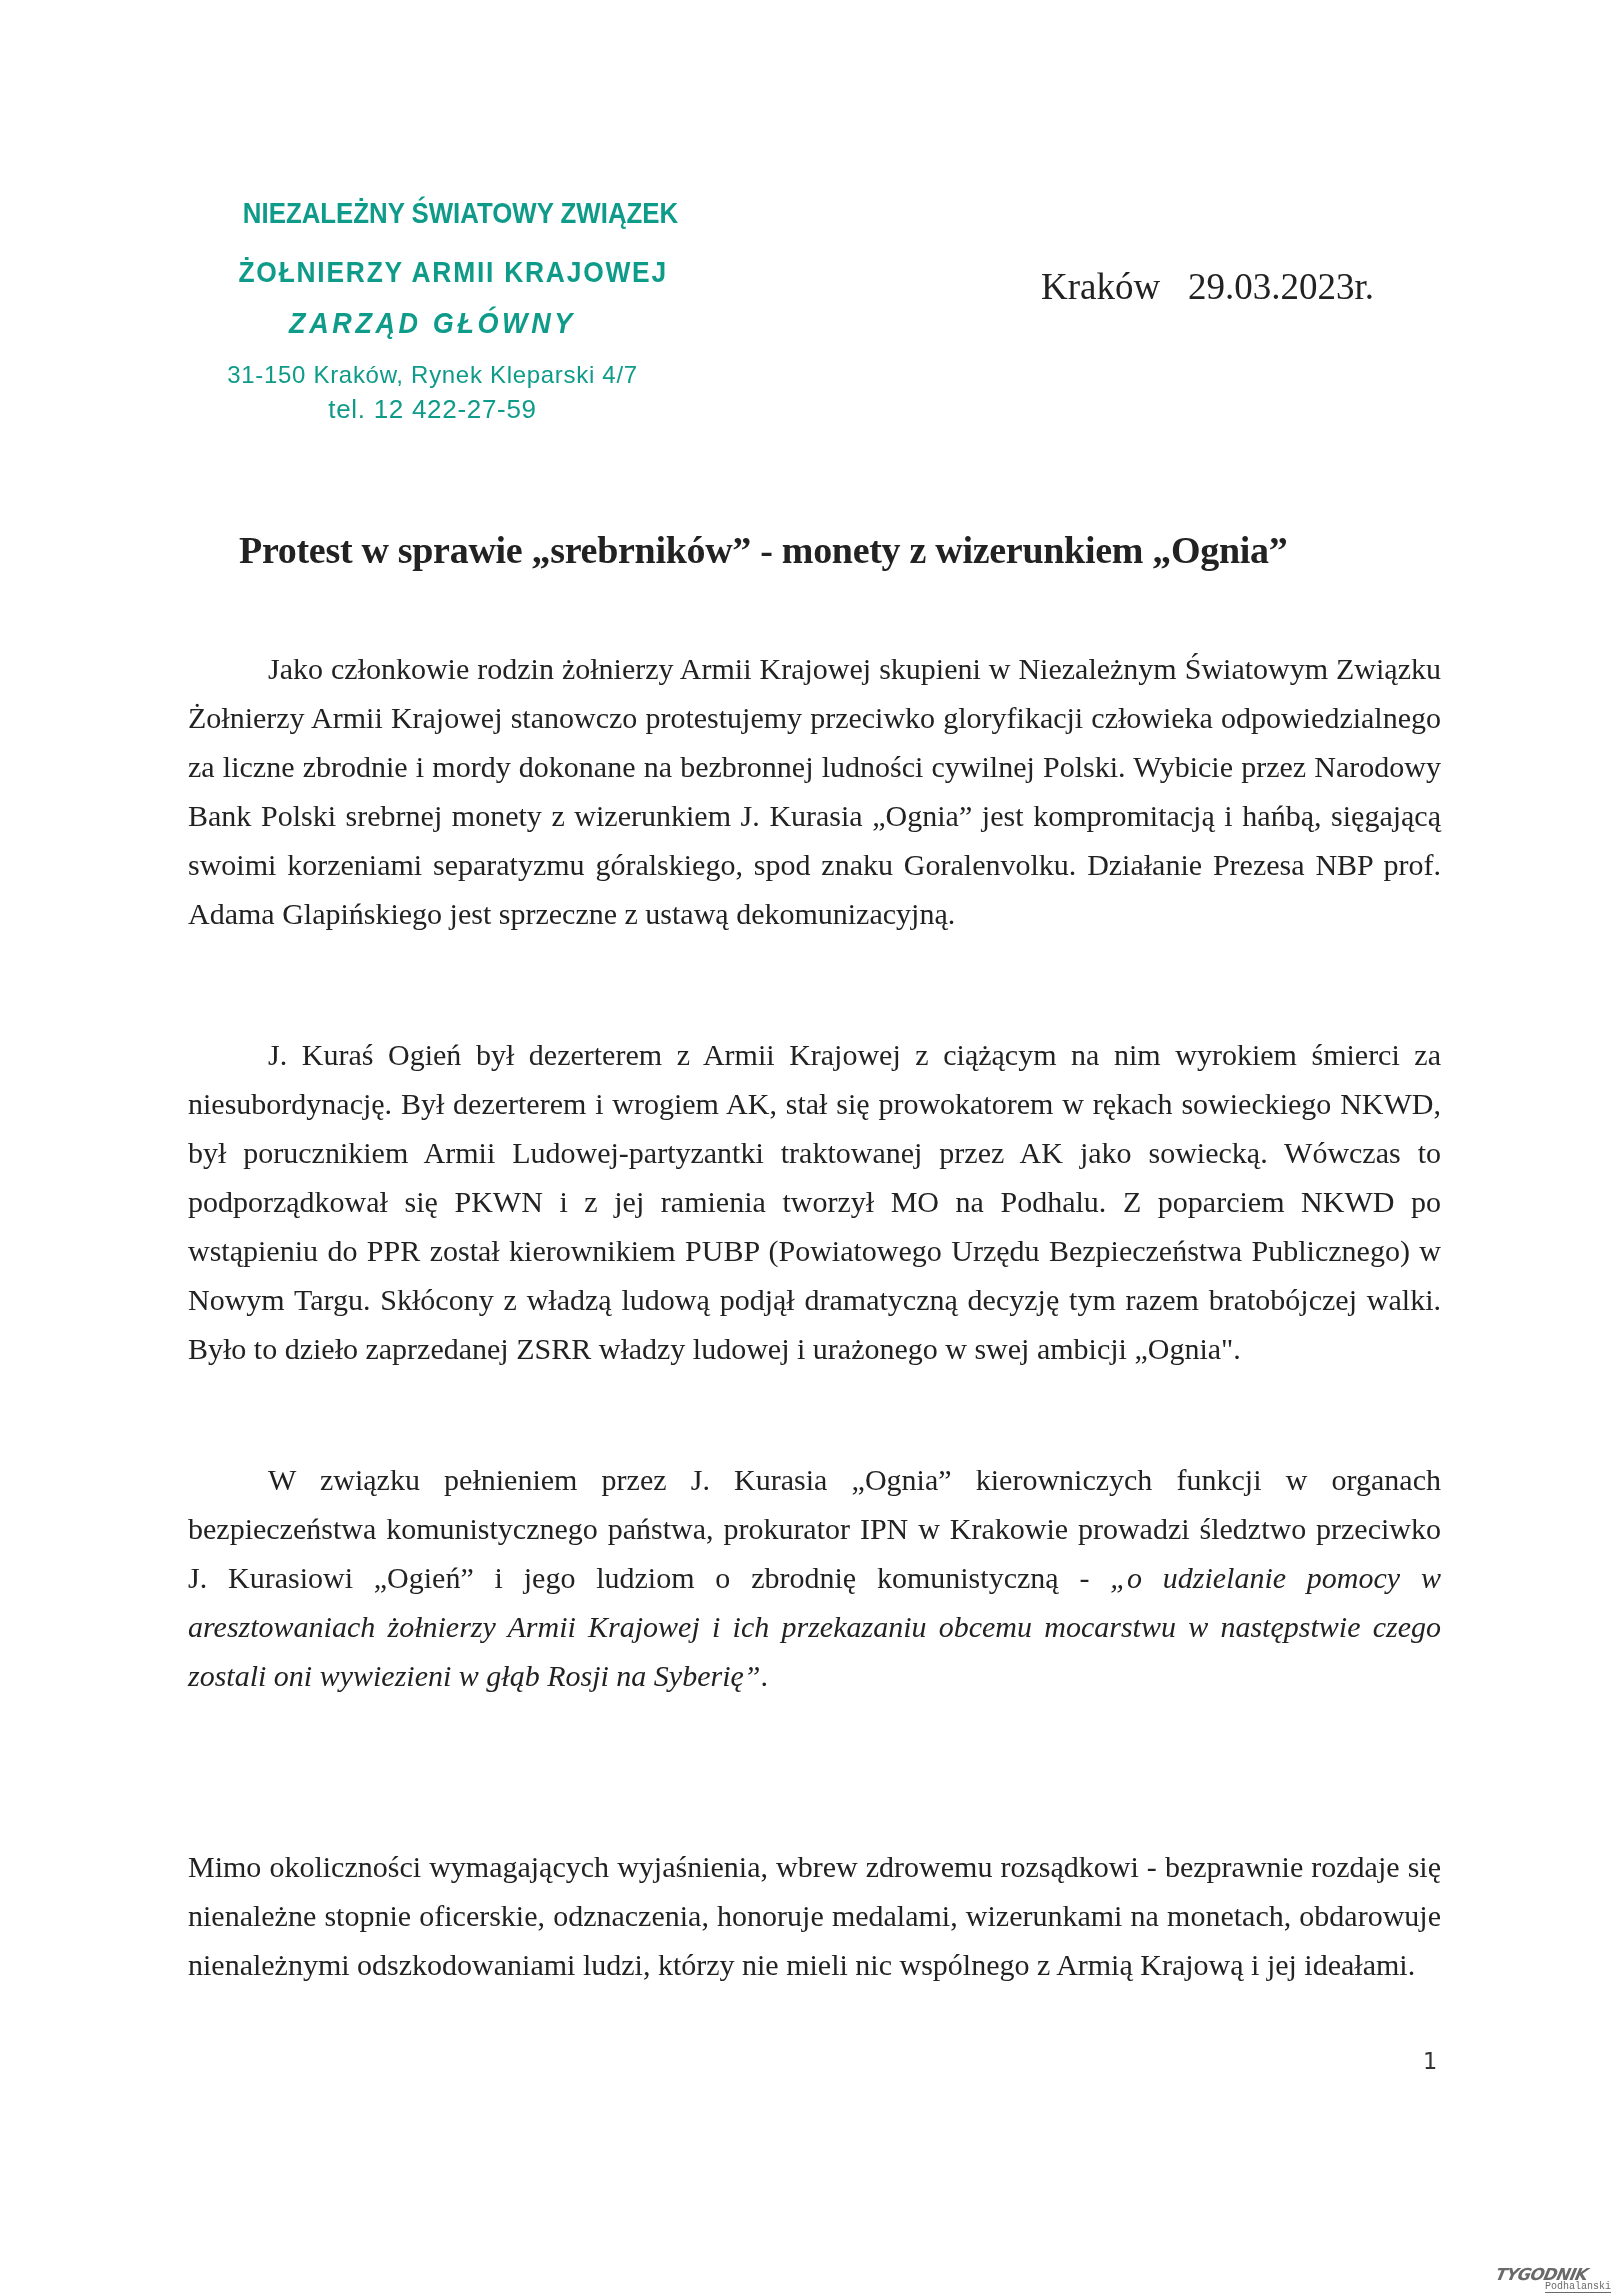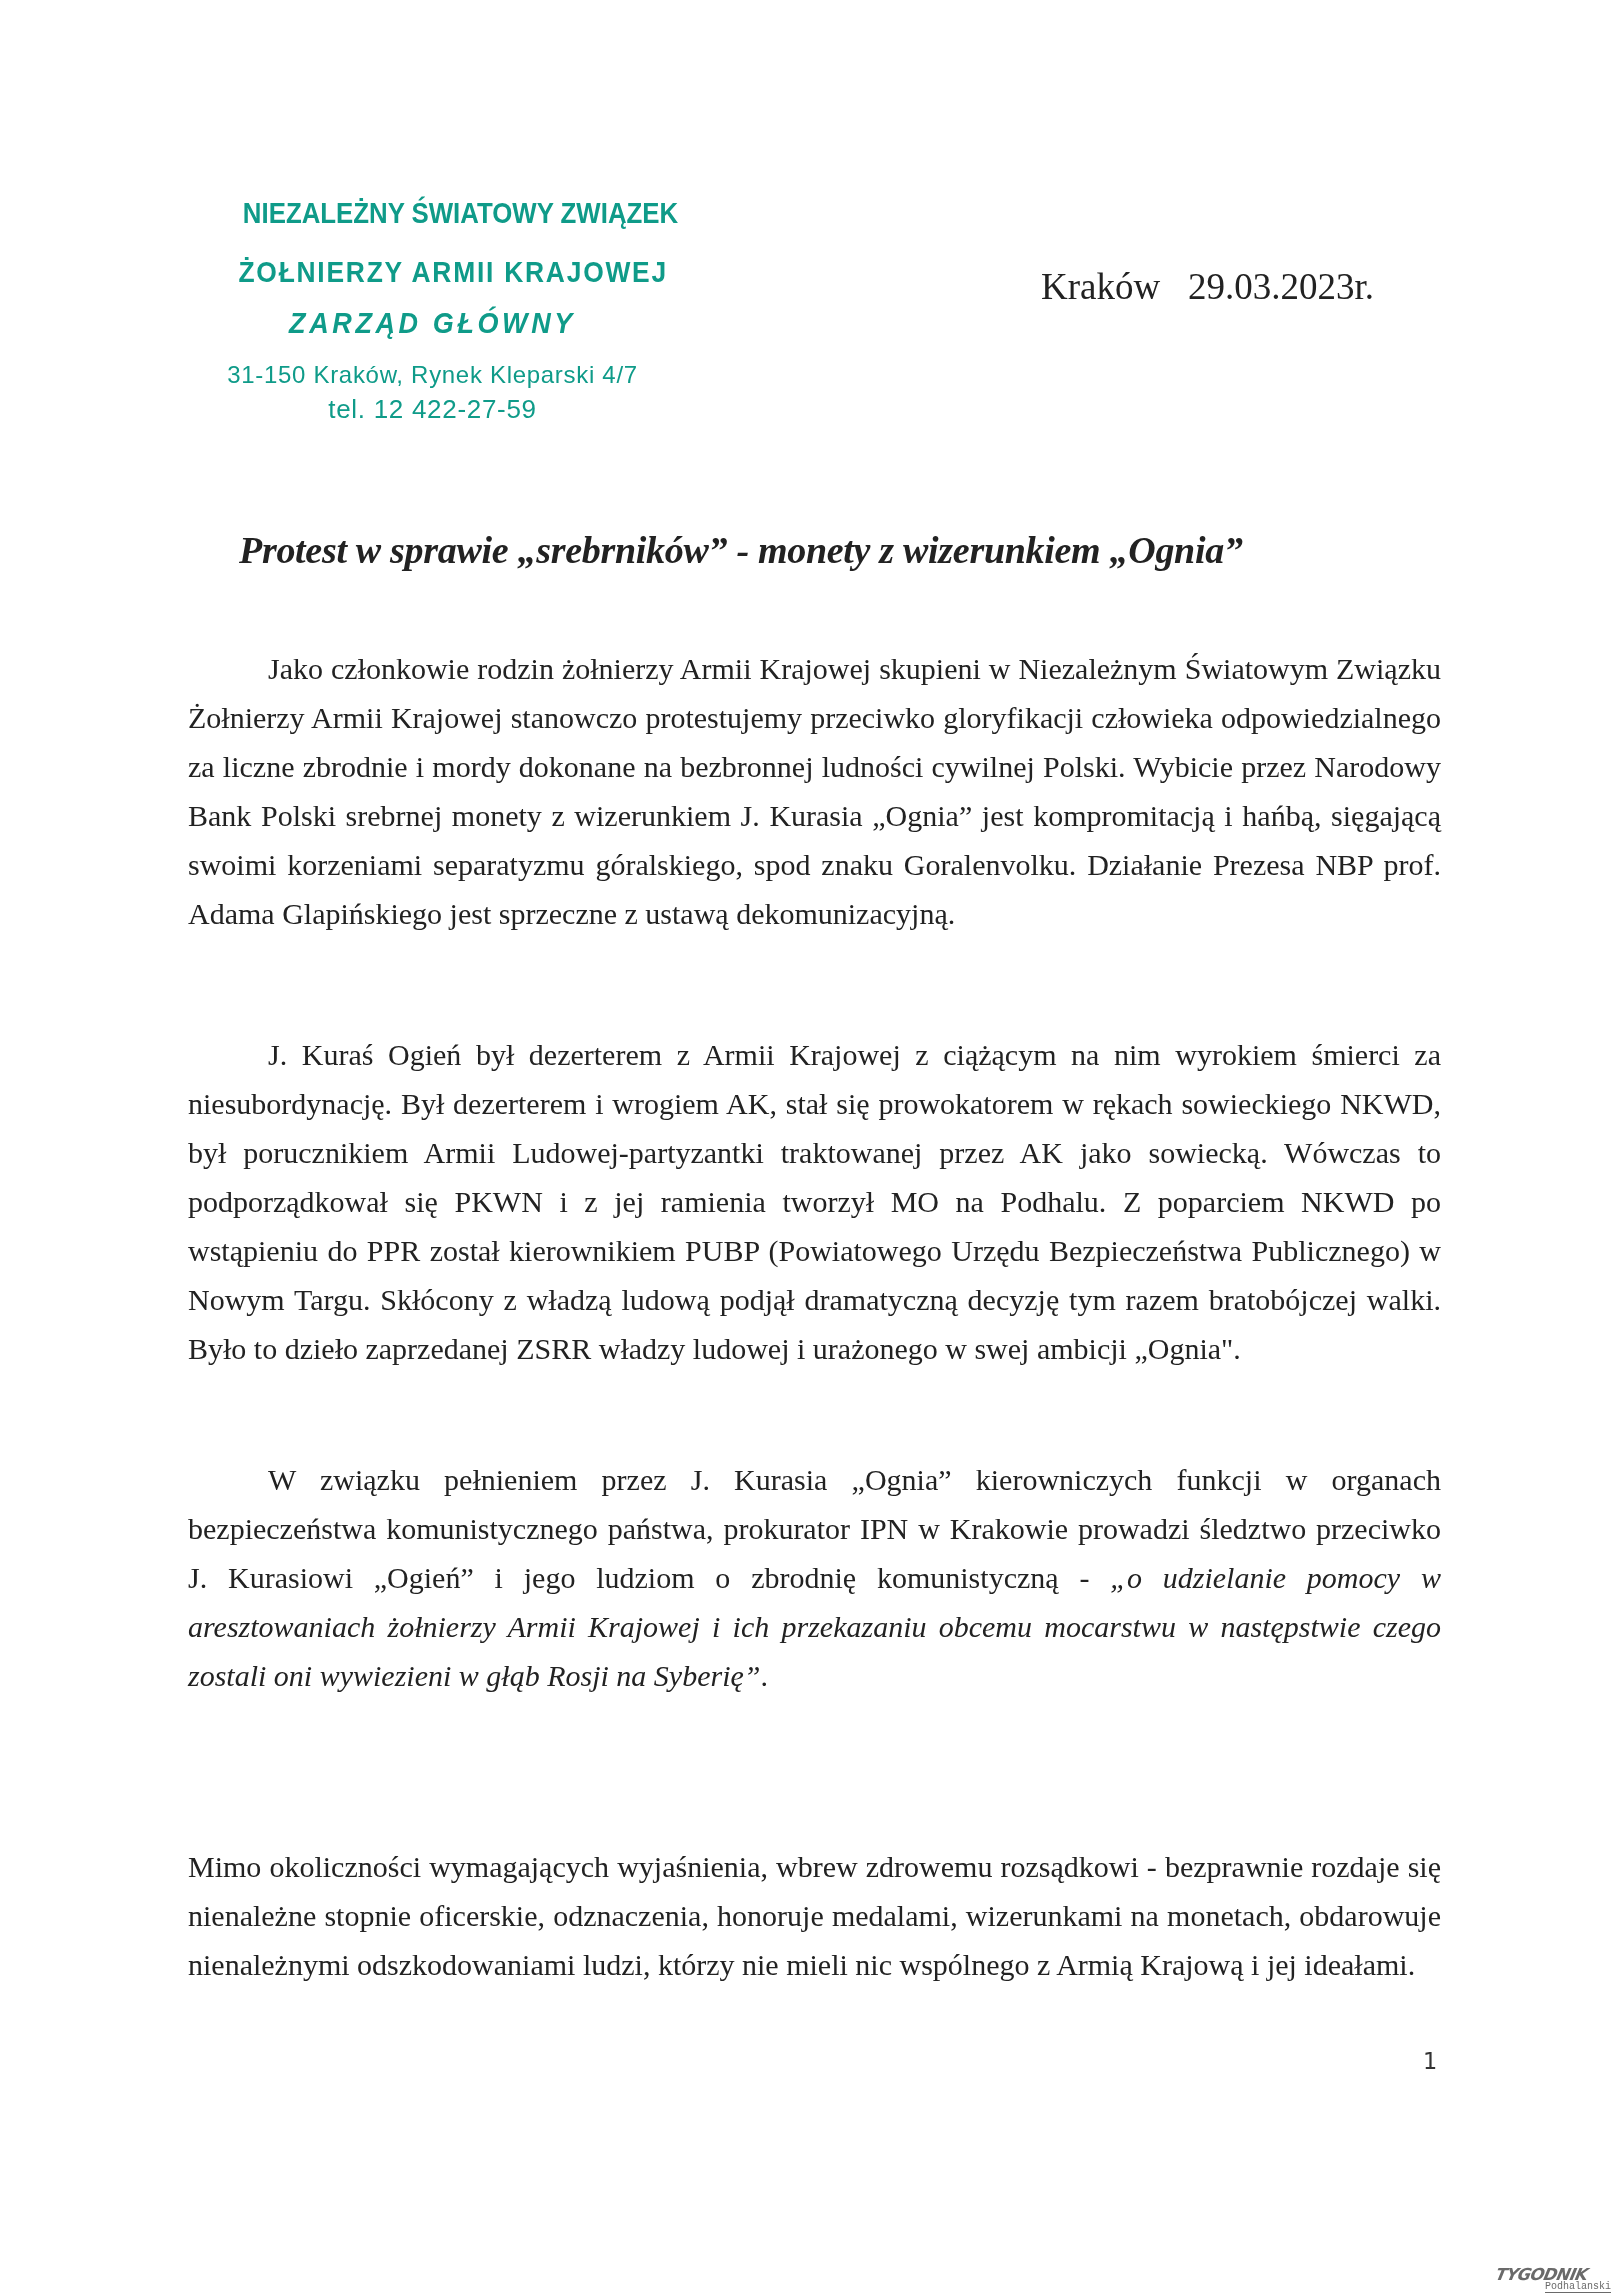--- a/index.html
+++ b/index.html
@@ -14,21 +14,21 @@
            letter-spacing: 0px; white-space: nowrap; transform: scaleX(0.93); }
   .stamp .l1 { transform: scaleX(0.86); }
   .stamp .l2 { margin-top: 29px; letter-spacing: 2px; transform: scaleX(0.88); }
   .stamp .l3 { margin-top: 21px; font-style: italic; letter-spacing: 4px; transform: scaleX(0.9); }
   .stamp .l4 { margin-top: 24px; font-size: 24px; line-height: 25px; white-space: nowrap; letter-spacing: 0.7px; }
   .stamp .l5 { margin-top: 8px; font-size: 26px; line-height: 28px; white-space: nowrap; letter-spacing: 0.7px; }
 
   .date { position: absolute; left: 1041px; top: 266px; font-size: 37px; line-height: 42px; white-space: pre; color: #222; }
 
   .title { position: absolute; left: 239px; top: 527px; width: 1173px; font-size: 38px; font-weight: bold;
-           line-height: 46px; white-space: nowrap; color: #222; letter-spacing: -0.3px; font-style: italic; }
+           line-height: 46px; white-space: nowrap; color: #222; letter-spacing: -0.3px; }
 
   .body { position: absolute; left: 188px; width: 1253px; font-size: 30px; line-height: 49px;
           text-align: justify; color: #222; }
   .p1 { top: 644px; }
   .p2 { top: 1030px; }
   .p3 { top: 1455px; }
   .p4 { top: 1842px; }
   .indent { text-indent: 80px; }
   .body p { margin: 0; }
   .it { font-style: italic; }

